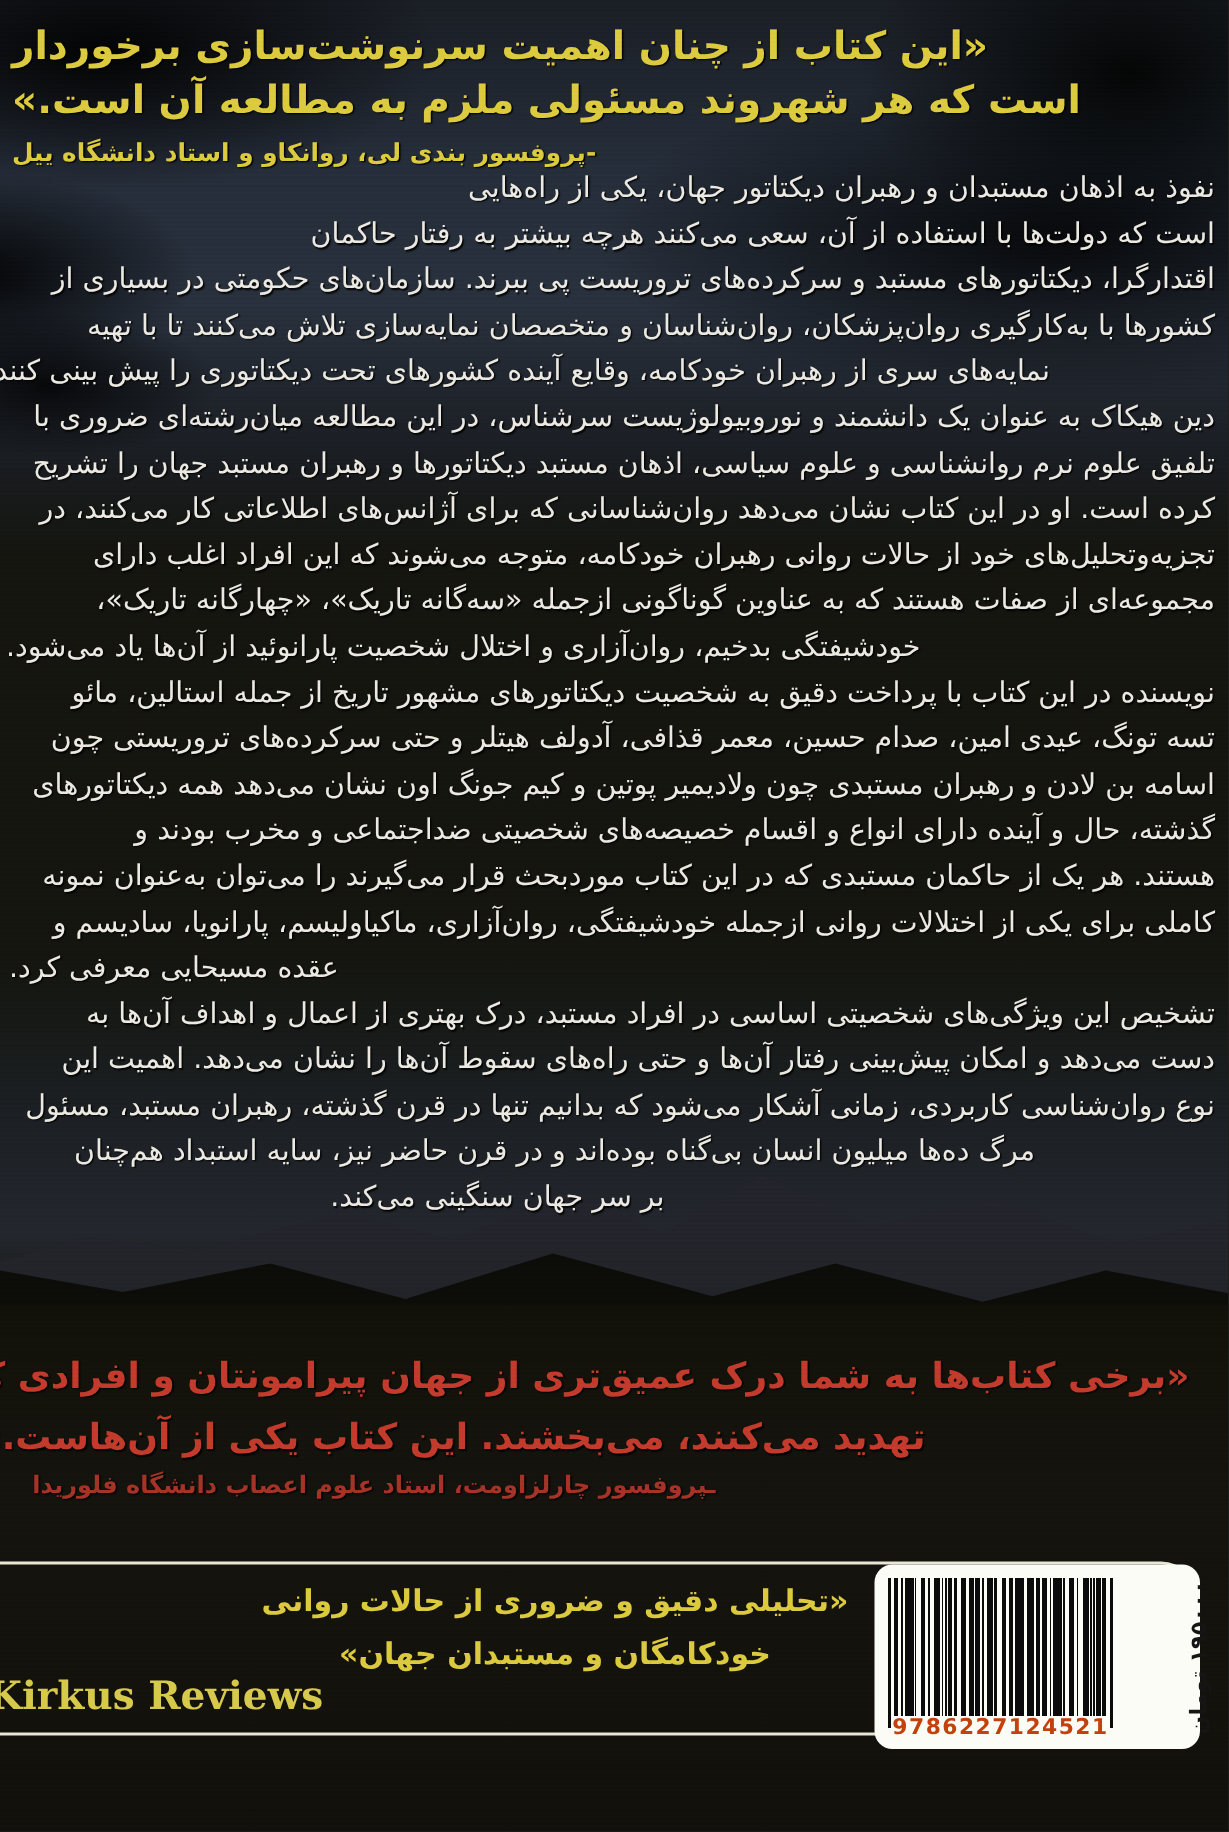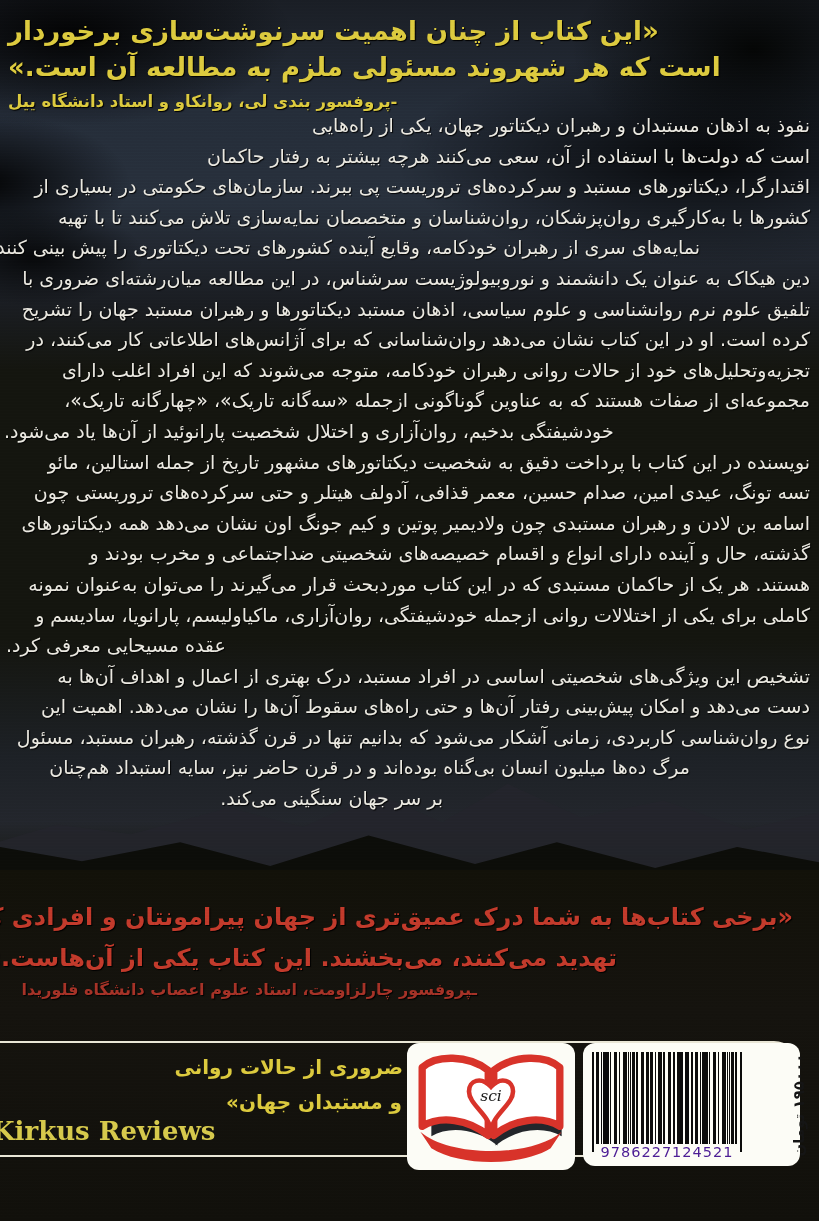--- a/index.html
+++ b/index.html
@@ -95,21 +95,21 @@
     background:
       repeating-linear-gradient(90deg,#0b0b0b 0 2px,transparent 2px 5px,#0b0b0b 5px 6px,transparent 6px 11px),
       repeating-linear-gradient(90deg,#0b0b0b 0 1px,#fcfcf6 1px 4px,#0b0b0b 4px 7px,#fcfcf6 7px 9px);
   }
   .bars::before,.bars::after{
     content:"";position:absolute;top:0;width:2px;height:100px;background:#0b0b0b;
   }
   .bars::before{left:0;} .bars::after{right:0;}
   .barcode-num{
     position:absolute;left:9px;top:101px;width:150px;text-align:center;
-    font-size:14.5px;font-weight:normal;color:#4c1d95;letter-spacing:1px;
+    font-size:14.5px;font-weight:bold;color:#c2410c;letter-spacing:1px;
   }
   .price-wrap{
     position:absolute;left:158px;top:4px;width:116px;height:116px;
     display:flex;align-items:center;justify-content:center;
     transform:rotate(-90deg);
   }
   .price{direction:rtl;font-size:15px;font-weight:bold;color:#151515;white-space:nowrap;}
   .logo-svg{position:absolute;left:6px;top:4px;}
 </style>
 </head>
@@ -159,35 +159,20 @@
   <div id="bqa" class="bq rtl">ـپروفسور چارلزاومت، استاد علوم اعصاب دانشگاه فلوریدا</div>
 
   <div class="strip-border"></div>
 
   <div class="ft-review">
     <div class="l1">«تحلیلی دقیق و ضروری از حالات روانی</div>
     <div class="l2">خودکامگان و مستبدان جهان»</div>
   </div>
   <div id="kirkus">Kirkus Reviews</div>
 
-  <div class="logo-box">
-    <svg class="logo-svg" width="156" height="120" viewBox="0 0 170 130">
-
-      <path d="M86,29 C64,12 29,12 14,26 L14,90 C34,78 64,82 86,100 Z" fill="#23262b" transform="translate(6,7)"></path>
-      <path d="M84,29 C106,12 141,12 156,26 L156,90 C136,78 106,82 84,100 Z" fill="#23262b" transform="translate(6,7)"></path>
-
-      <path d="M82,25 C60,8 25,8 10,22 L10,86 C30,74 60,78 82,96 Z" fill="#ffffff" stroke="#d8332a" stroke-width="8" stroke-linejoin="round"></path>
-      <path d="M88,25 C110,8 145,8 160,22 L160,86 C140,74 110,78 88,96 Z" fill="#ffffff" stroke="#d8332a" stroke-width="8" stroke-linejoin="round"></path>
-
-      <path d="M8,92 C40,120 130,120 162,92 L150,110 C118,130 52,130 20,110 Z" fill="#d8332a"></path>
-
-      <path d="M85,93 C85,74 61,63 61,48 C61,36 74,31 85,43 C96,31 109,36 109,48 C109,63 85,74 85,93 Z" fill="#ffffff" stroke="#d8332a" stroke-width="5"></path>
-      <text x="85" y="58" text-anchor="middle" font-size="17" font-style="italic" font-family="DejaVu Serif, serif" fill="#1a1a1a">sci</text>
-    </svg>
-  </div>
 
   <div class="barcode-box">
     <div class="bars"></div>
     <div class="barcode-num">9786227124521</div>
     <div class="price-wrap">
       <span class="price">۱۹۵۰۰۰ تومان</span>
     </div>
   </div>
 
   <div class="scanlines"></div>

